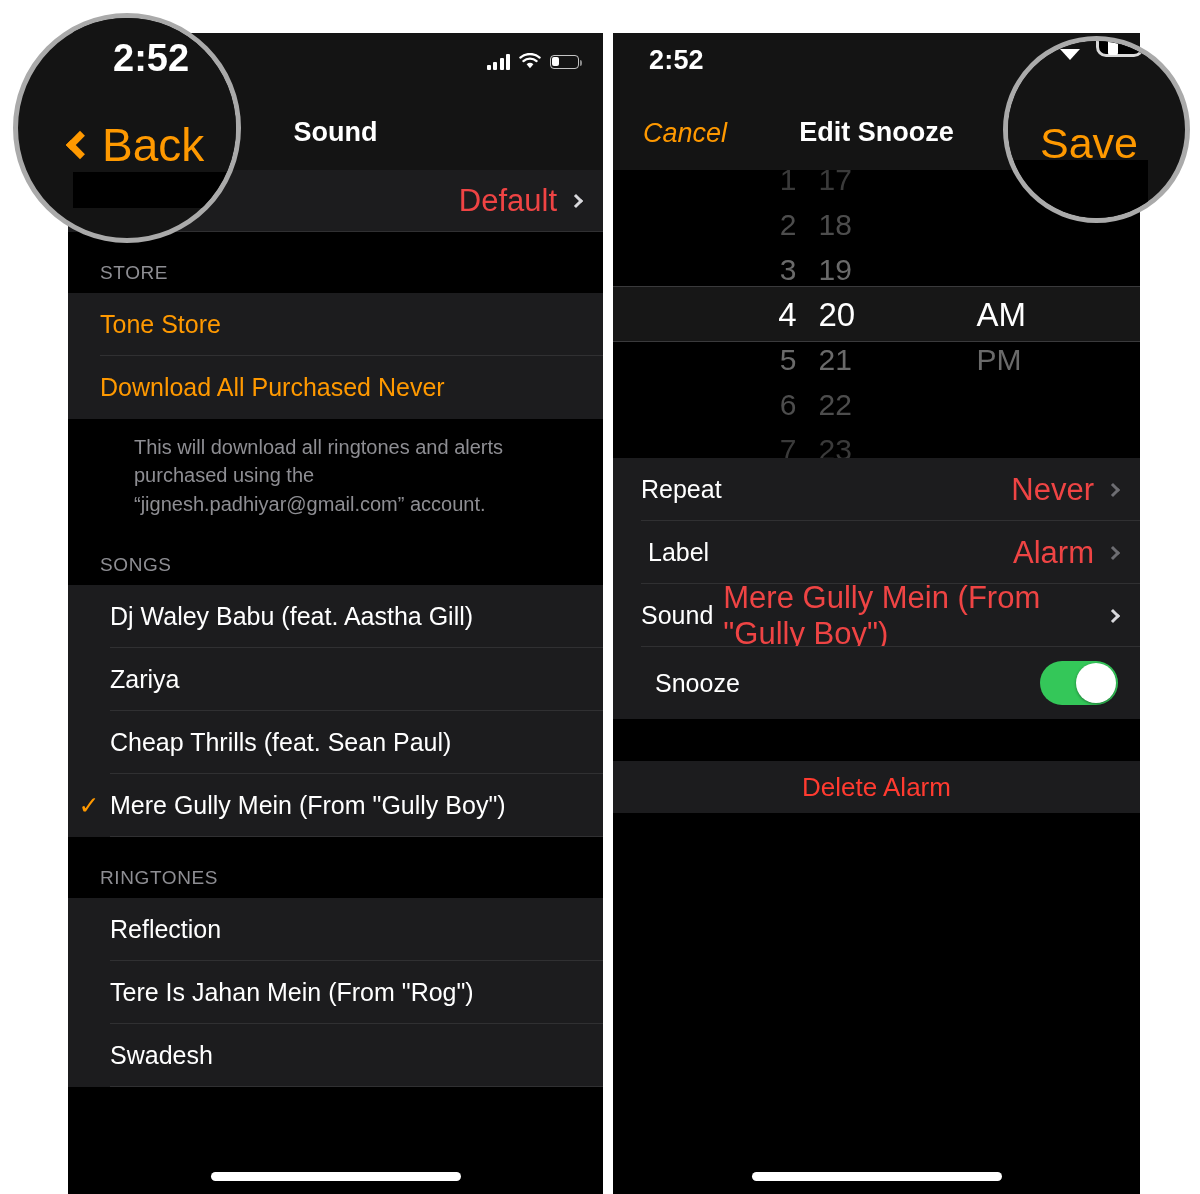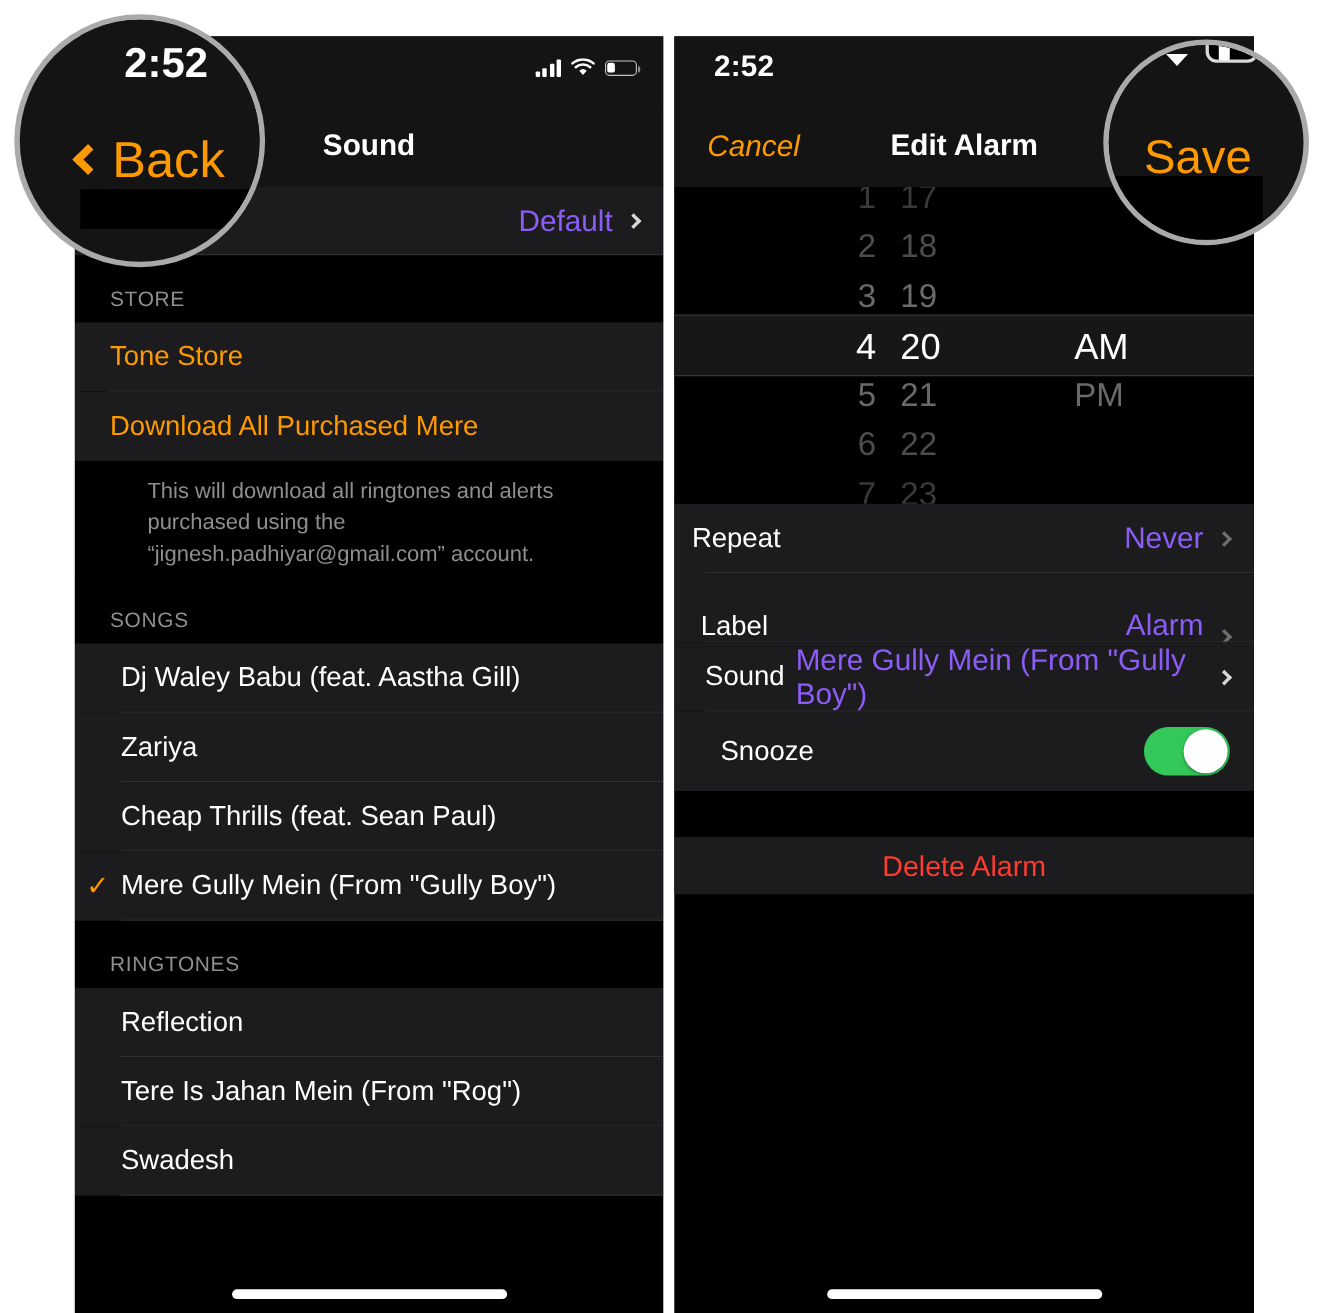--- a/index.html
+++ b/index.html
@@ -77,21 +77,21 @@
     position:relative; background:#1c1c1e;
     display:flex; align-items:center;
     padding: 0 22px 0 42px;
     height: 63px;
     color:#fff; font-size:25px;
   }
   .row .sep {
     position:absolute; left:42px; right:0; bottom:0; height:1px;
     background:#303032;
   }
-  .row .val { margin-left:auto; color:#8b5cf6; font-size:27px; }
+  .row .val { margin-left:auto; color:#ef4444; font-size:31px; }
   .chev-r {
     display:inline-block; width:10px; height:10px;
     border-right:3px solid #6d6d72; border-top:3px solid #6d6d72;
     transform: rotate(45deg); margin-left:14px; flex:none;
   }
   .chev-r.bright { border-color:#d8d8dc; }
 
   .section-head {
     background:#000; color:#8e8e93;
     font-size:19px; letter-spacing:.6px;
@@ -262,21 +262,21 @@
       <span class="chev-r bright"></span>
       <span class="sep"></span>
     </div>
 
     <div class="section-head">STORE</div>
     <div class="row tone-row">
       <span>Tone Store</span>
       <span class="sep" style="left:32px;"></span>
     </div>
     <div class="row tone-row no-sep">
-      <span>Download All Purchased Mere</span>
+      <span>Download All Purchased Never</span>
     </div>
     <div class="footnote">This will download all ringtones and alerts purchased using the “jignesh.padhiyar@gmail.com” account.</div>
 
     <div class="section-head">SONGS</div>
 
     <div class="row song-row">
       <span class="tick"></span>
       <span class="stitle">Dj Waley Babu (feat. Aastha Gill)</span>
       <span class="sep"></span>
     </div>
@@ -330,21 +330,21 @@
         <span class="batt">
             <span style="width:55%"></span>
           </span>
       </div>
     </div>
 
     <div class="navbar">
       <div class="nav-left" style="font-size:27px;">
         <span>Cancel</span>
       </div>
-      <div class="nav-title">Edit Alarm</div>
+      <div class="nav-title">Edit Snooze</div>
       <div class="nav-right">
         <span>Save</span>
       </div>
     </div>
 
     <div class="picker">
       <div class="pk-band"></div>
       <div class="pk-cols">
         <div class="pk-col hours">
           <span class="f1">1</span>
@@ -369,27 +369,27 @@
           <span class="blank">.</span>
           <span class="blank">.</span>
           <span class="sel">AM</span>
           <span>PM</span>
           <span class="blank">.</span>
           <span class="blank">.</span>
         </div>
       </div>
     </div>
 
-    <div class="row" style="padding-left:16px;">
+    <div class="row" style="padding-left:28px;">
       <span>Repeat</span>
       <span class="val">Never</span>
       <span class="chev-r"></span>
       <span class="sep" style="left:28px;"></span>
     </div>
-    <div class="row" style="padding-left:24px;align-items:flex-end;">
+    <div class="row" style="padding-left:35px;">
       <span>Label</span>
       <span class="val">Alarm</span>
       <span class="chev-r"></span>
       <span class="sep" style="left:28px;"></span>
     </div>
     <div class="row" style="padding-left:28px;">
       <span>Sound</span>
       <span class="val" style="margin-left:10px;">Mere Gully Mein (From "Gully Boy")</span>
       <span class="chev-r bright" style="margin-left:auto;"></span>
       <span class="sep" style="left:28px;"></span>

